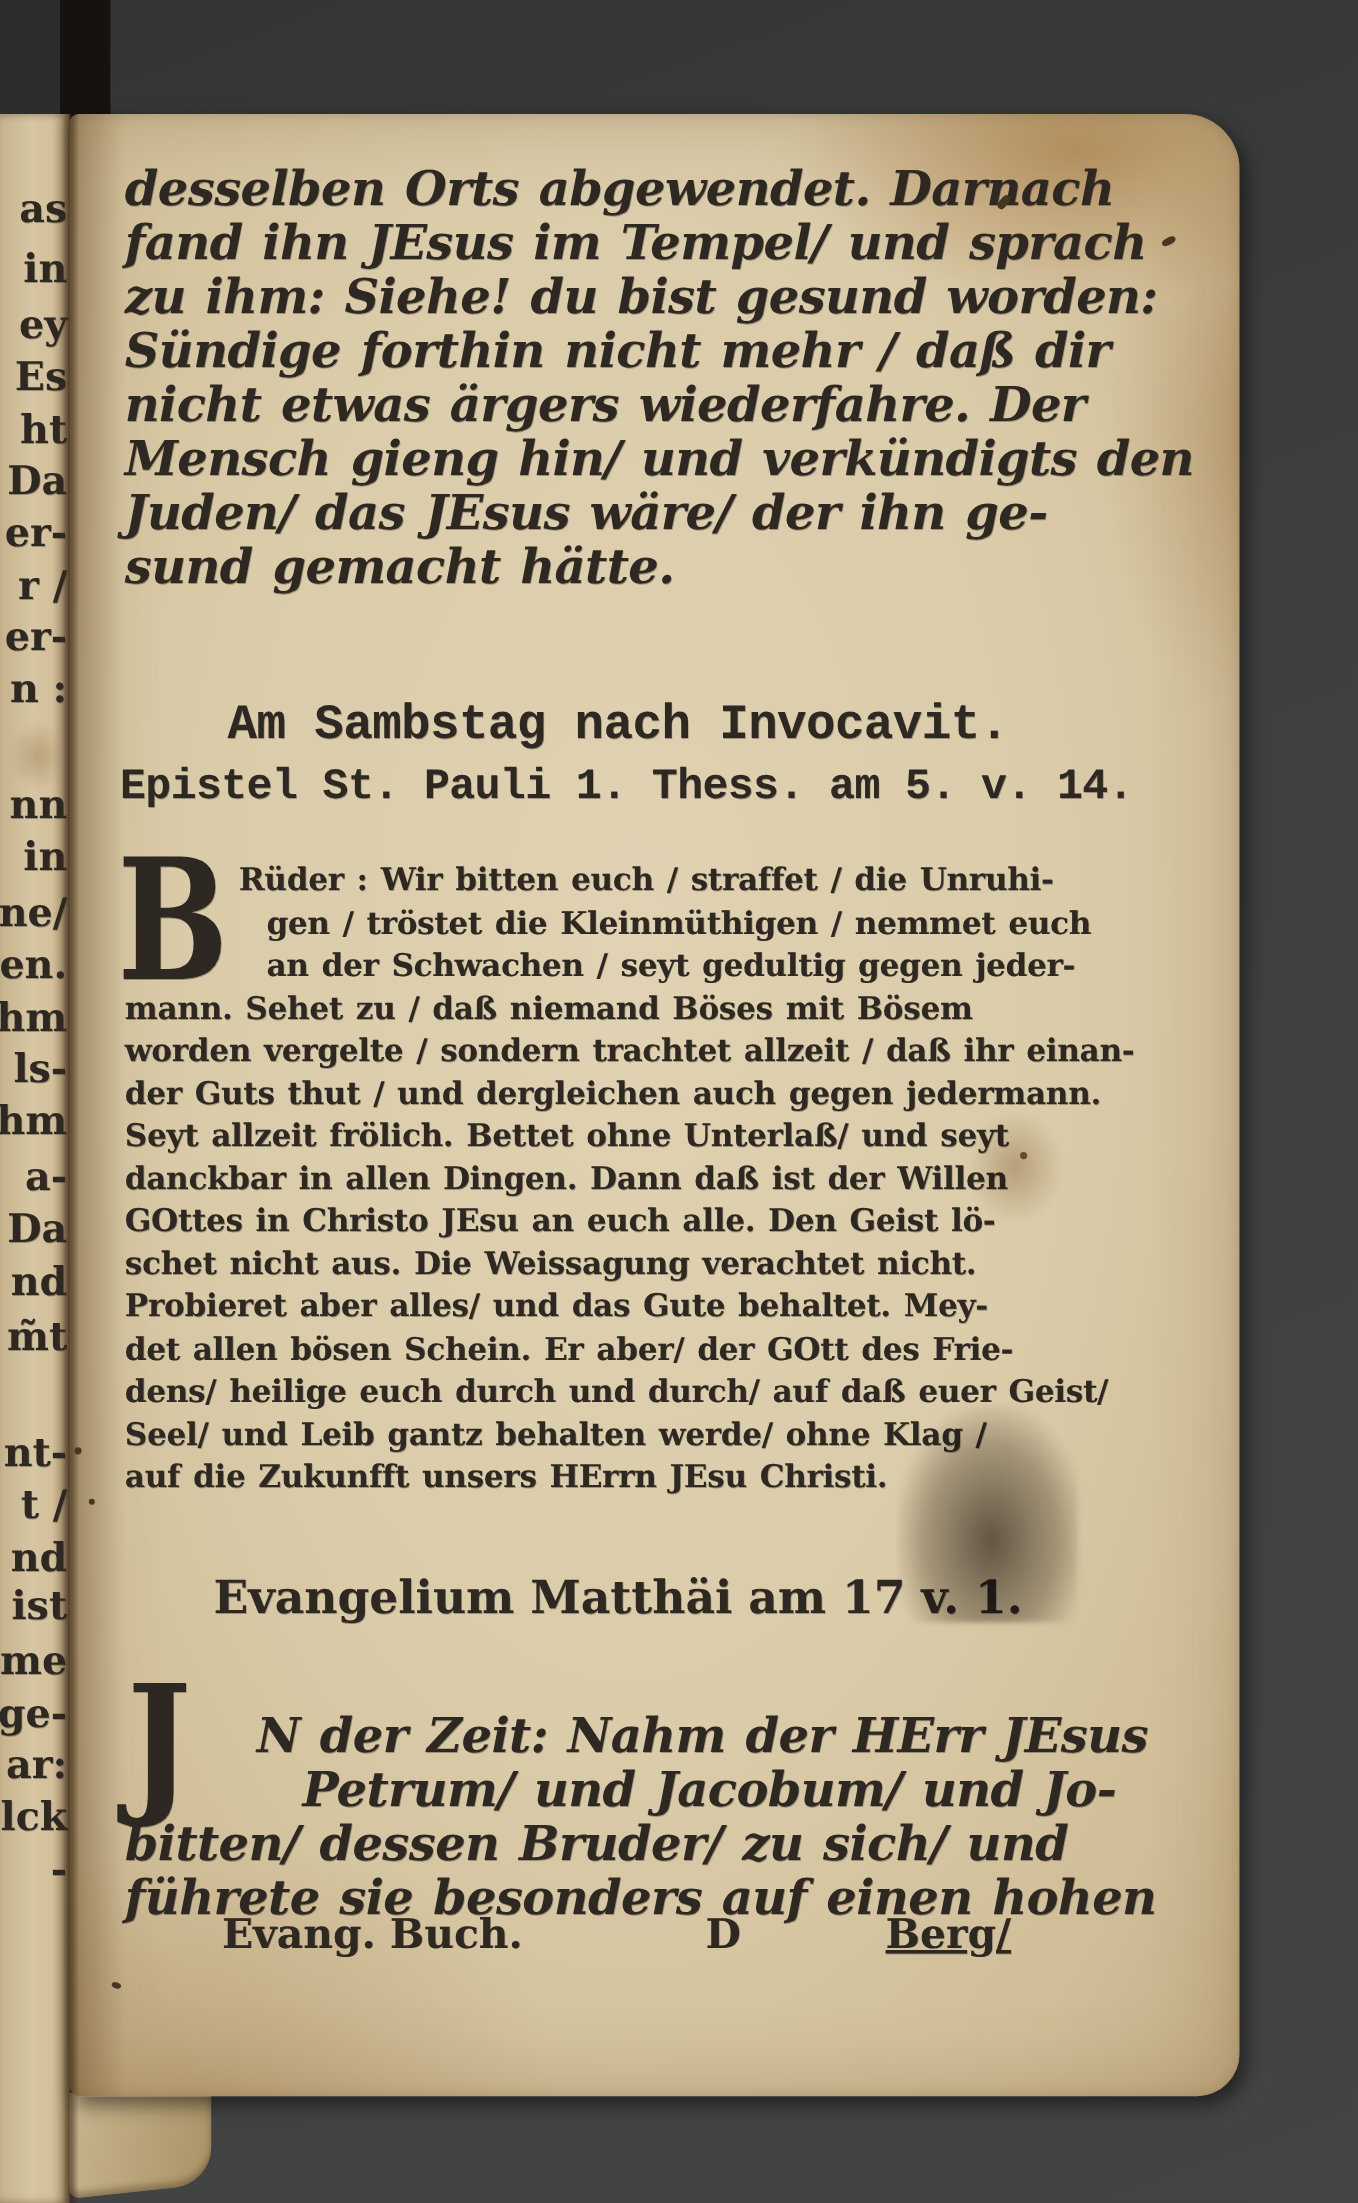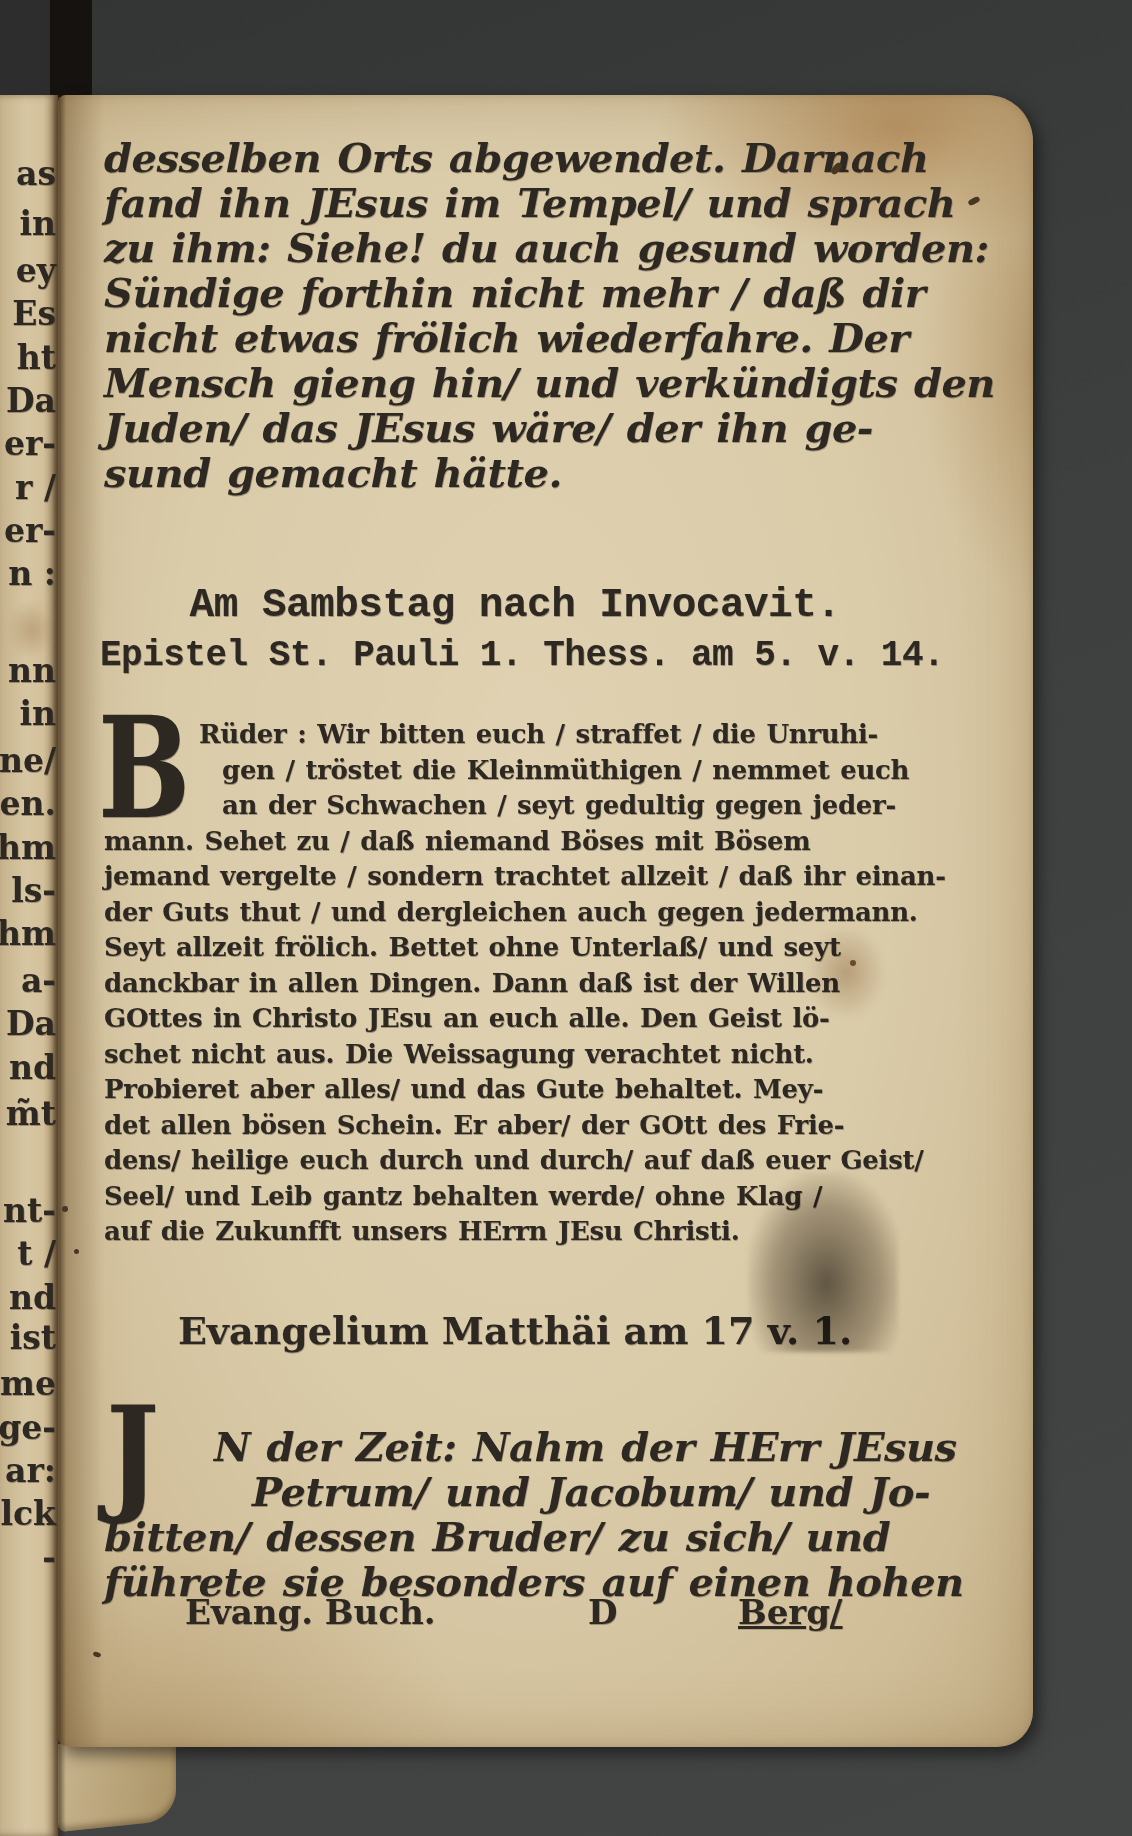--- a/index.html
+++ b/index.html
@@ -118,40 +118,40 @@
   <div class="abs ink frag" style="top:1361px">me</div>
   <div class="abs ink frag" style="top:1405px">ge-</div>
   <div class="abs ink frag" style="top:1448px">ar:</div>
   <div class="abs ink frag" style="top:1491px">olck</div>
   <div class="abs ink frag" style="top:1535px">-</div>
 </div>
 
 <div class="abs ink para1" style="left:104px;top:135px;width:830px">
   <div class="line">desselben Orts abgewendet.  Darnach</div>
   <div class="line">fand ihn JEsus im Tempel/ und sprach</div>
-  <div class="line">zu ihm: Siehe! du auch gesund worden:</div>
+  <div class="line">zu ihm: Siehe! du bist gesund worden:</div>
   <div class="line">Sündige forthin nicht mehr /  daß dir</div>
-  <div class="line">nicht etwas frölich wiederfahre.   Der</div>
+  <div class="line">nicht etwas ärgers wiederfahre.   Der</div>
   <div class="line">Mensch gieng hin/ und verkündigts den</div>
   <div class="line">Juden/ das JEsus wäre/ der ihn ge-</div>
   <div class="line">sund gemacht hätte.</div>
 </div>
 
 <div class="abs ink heading1">
   <div class="h1a line">Am Sambstag nach Invocavit.</div>
   <div class="h1b line">Epistel St. Pauli 1. Thess. am 5. v. 14.</div>
 </div>
 
 <div class="abs ink dropcap dc-b">B</div>
 <div class="abs ink epistle" style="left:104px;top:717px;width:840px">
   <div class="line ep-ind1">Rüder : Wir bitten euch / straffet / die Unruhi-</div>
   <div class="line ep-ind2">gen / tröstet die Kleinmüthigen / nemmet euch</div>
   <div class="line ep-ind2">an der Schwachen / seyt gedultig gegen jeder-</div>
   <div class="line">mann.   Sehet zu /  daß niemand Böses mit Bösem</div>
-  <div class="line">jemand vergelte / sondern trachtet allzeit / daß ihr einan-</div>
+  <div class="line">worden vergelte / sondern trachtet allzeit / daß ihr einan-</div>
   <div class="line">der Guts thut / und dergleichen auch gegen jedermann.</div>
   <div class="line">Seyt allzeit frölich.   Bettet ohne Unterlaß/ und seyt</div>
   <div class="line">danckbar in allen Dingen.   Dann daß ist der Willen</div>
   <div class="line">GOttes in Christo JEsu an euch alle.   Den Geist lö-</div>
   <div class="line">schet nicht aus.    Die Weissagung verachtet nicht.</div>
   <div class="line">Probieret aber alles/ und das Gute behaltet.   Mey-</div>
   <div class="line">det allen bösen Schein.   Er aber/ der GOtt des Frie-</div>
   <div class="line">dens/ heilige euch durch und durch/ auf daß euer Geist/</div>
   <div class="line">Seel/ und Leib gantz behalten werde/ ohne Klag /</div>
   <div class="line">auf die Zukunfft unsers HErrn JEsu Christi.</div>

